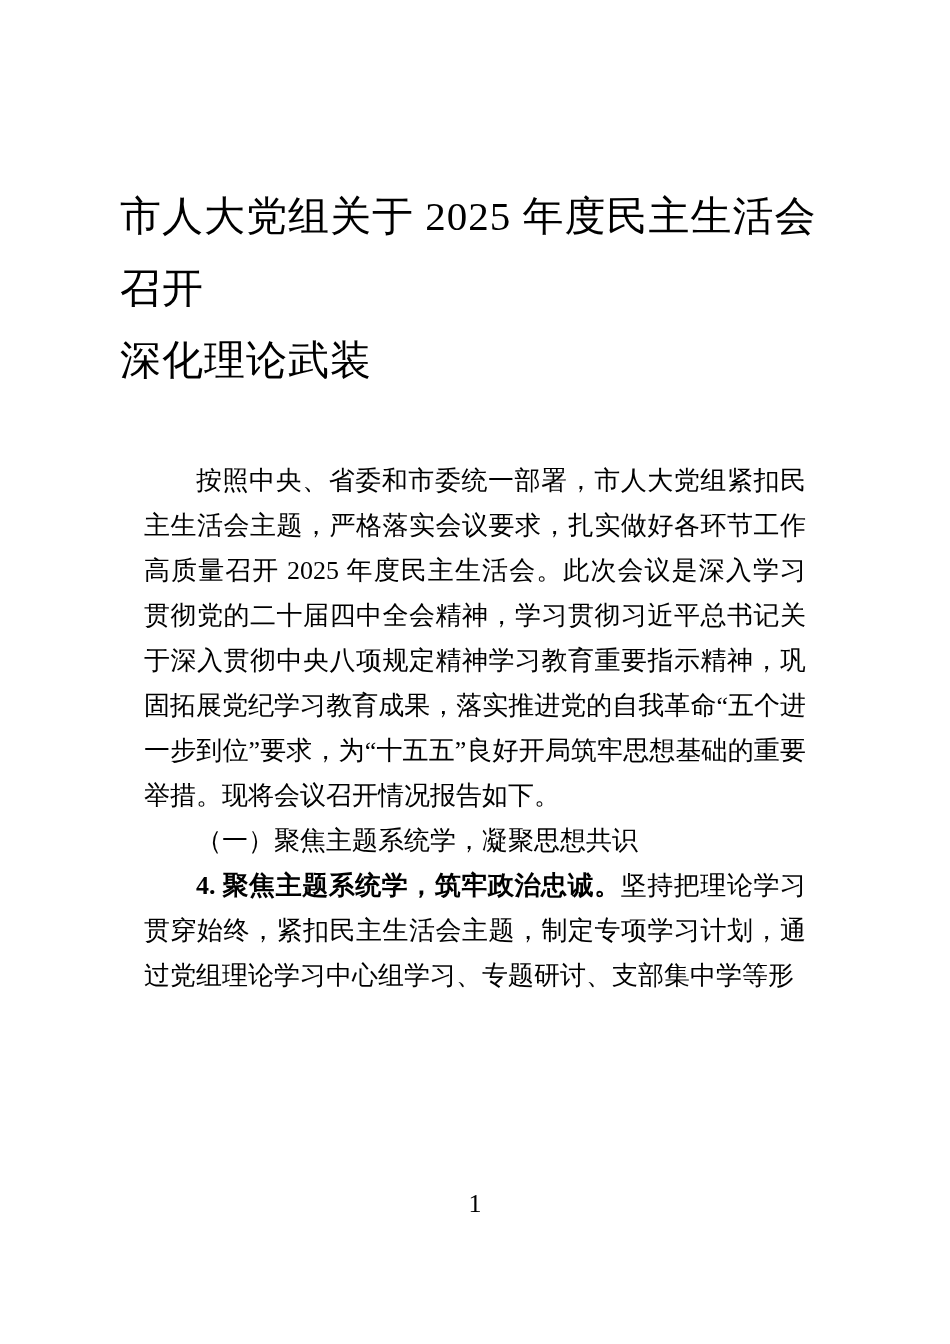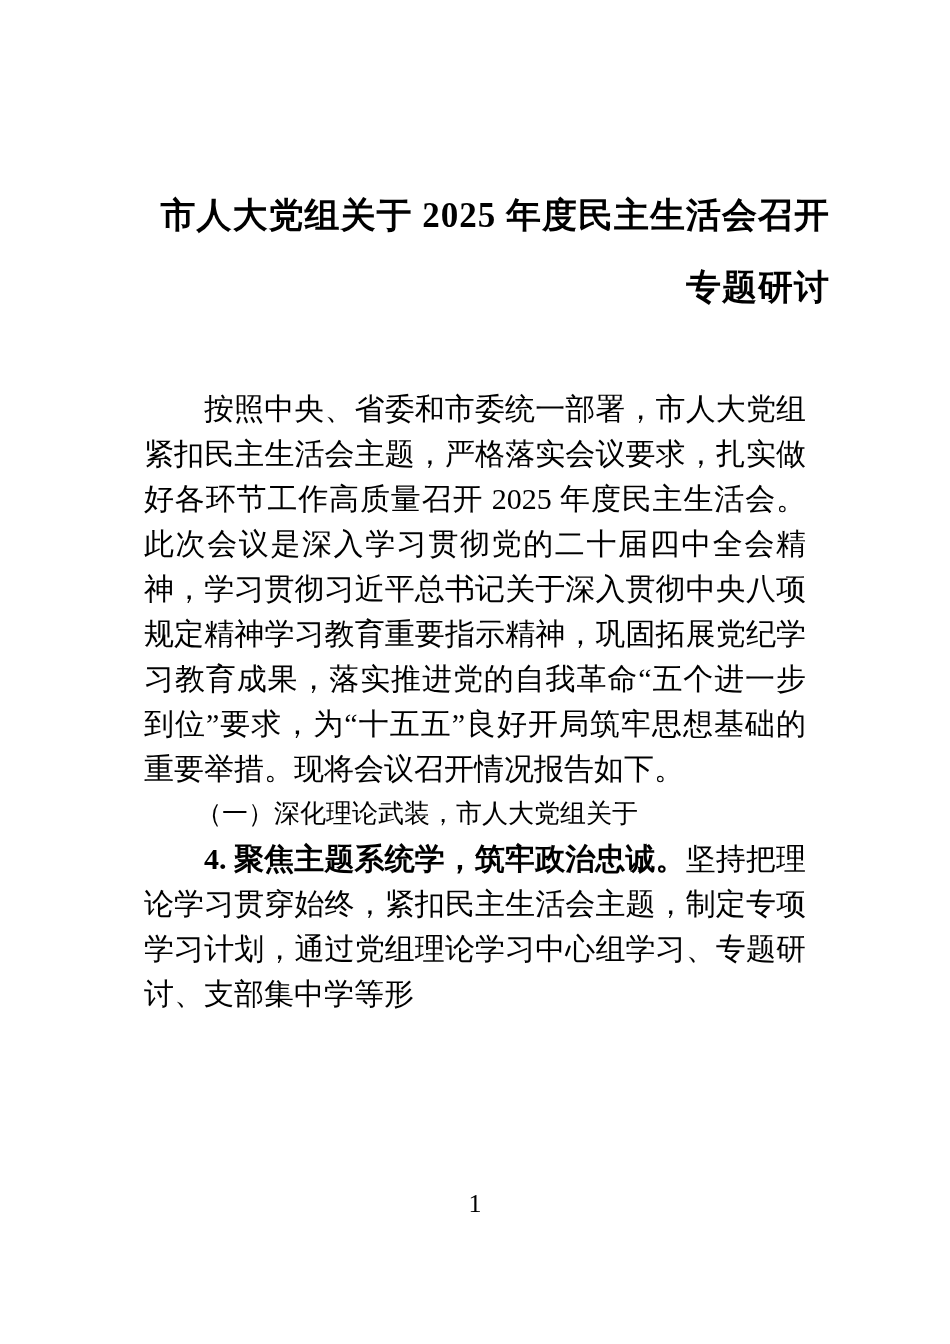--- a/index.html
+++ b/index.html
@@ -11,34 +11,34 @@
     position: relative;
     width: 950px;
     height: 1344px;
     background: #ffffff;
     color: #000000;
     overflow: hidden;
     font-family: "Liberation Serif", "DejaVu Serif", serif;
   }
   .doc-title {
     margin: 180px 120px 0 120px;
-    text-align: right;
+    text-align: left;
     font-family: "Liberation Serif", "DejaVu Serif", serif;
-    font-weight: 700;
-    font-size: 35px;
+    font-weight: 400;
+    font-size: 41px;
     line-height: 72px;
     letter-spacing: 1px;
   }
   .doc-body {
     width: 662px;
     margin: 62px auto 0 auto;
   }
   .body-par {
     margin: 0;
-    font-size: 30px;
+    font-size: 26px;
     line-height: 45px;
     text-align: justify;
     text-justify: inter-ideograph;
     text-indent: 2em;
     font-family: "Liberation Serif", "DejaVu Serif", serif;
     font-weight: 400;
   }
   .section-heading {
     margin: 0;
     font-size: 26px;
@@ -71,30 +71,30 @@
     font-family: "Liberation Serif", "DejaVu Serif", serif;
   }
 </style>
 </head>
 <body>
 
 <div class="page">
 
   <h1 class="doc-title">
     <span>市人大党组关于 2025 年度民主生活会召开</span><br>
-    <span>专题研讨</span>
+    <span>深化理论武装</span>
   </h1>
 
   <div class="doc-body">
 
     <p class="body-par">按照中央、省委和市委统一部署，市人大党组紧扣民主生活会主题，严格落实会议要求，扎实做好各环节工作高质量召开 2025 年度民主生活会。此次会议是深入学习贯彻党的二十届四中全会精神，学习贯彻习近平总书记关于深入贯彻中央八项规定精神学习教育重要指示精神，巩固拓展党纪学习教育成果，落实推进党的自我革命“五个进一步到位”要求，为“十五五”良好开局筑牢思想基础的重要举措。现将会议召开情况报告如下。</p>
 
 
 
-    <h3 class="sub-heading">（一）深化理论武装，市人大党组关于</h3>
+    <h3 class="sub-heading">（一）聚焦主题系统学，凝聚思想共识</h3>
 
     <p class="body-par">
       <span class="lead-bold">4. 聚焦主题系统学，筑牢政治忠诚。</span><span>坚持把理论学习贯穿始终，紧扣民主生活会主题，制定专项学习计划，通过党组理论学习中心组学习、专题研讨、支部集中学等形</span>
     </p>
 
   </div>
 
   <div class="page-footer">1</div>
 
 </div>

